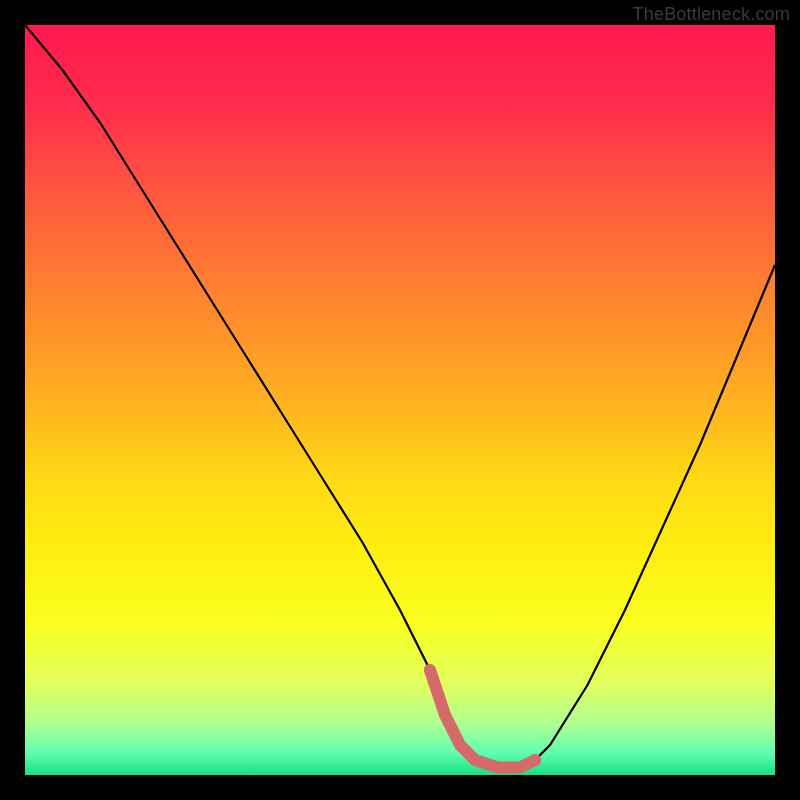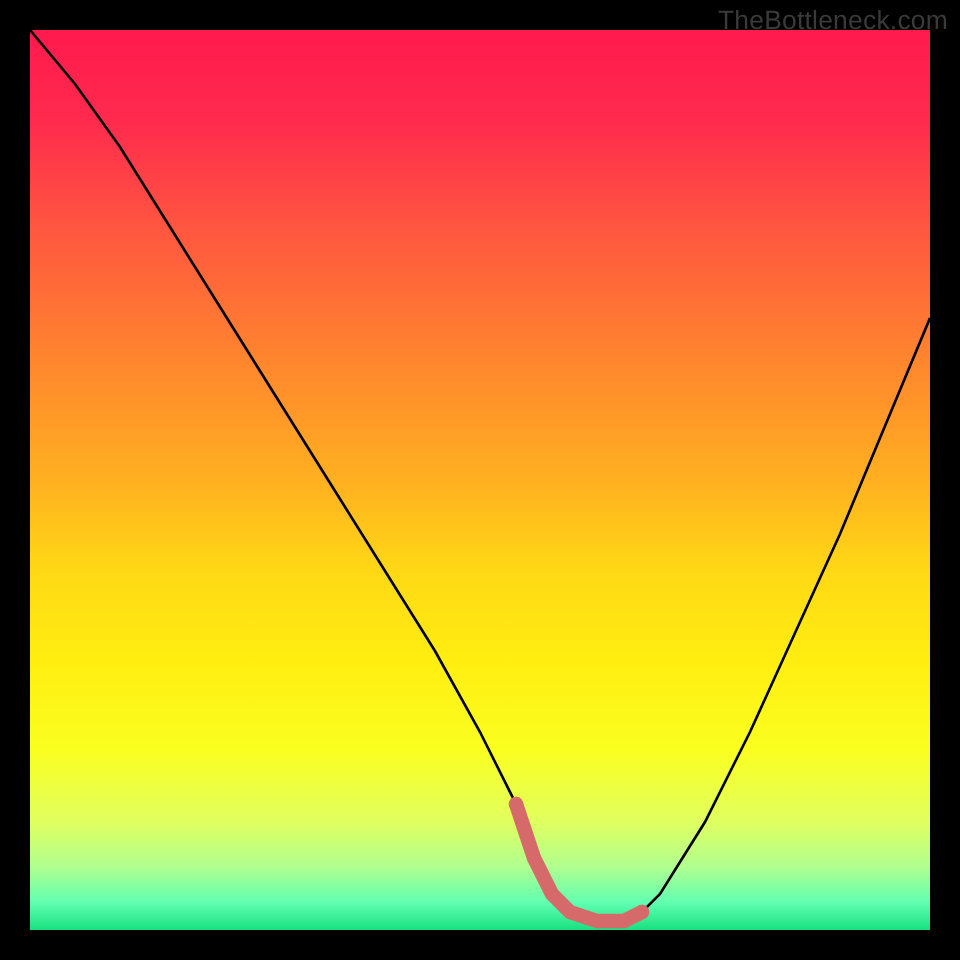--- a/index.html
+++ b/index.html
@@ -39,21 +39,21 @@
       #b0ff90 93%,
       #60ffb0 97%,
       #18e080 100%
     );
   }
   .watermark {
     position: absolute;
     top: 4px;
     right: 10px;
     color: #3a3a3a;
-    font-size: 22px;
+    font-size: 18px;
     font-weight: 500;
     letter-spacing: 0.2px;
   }
   svg.curve {
     position: absolute;
     left: 25px;
     top: 25px;
     width: 750px;
     height: 750px;
   }

